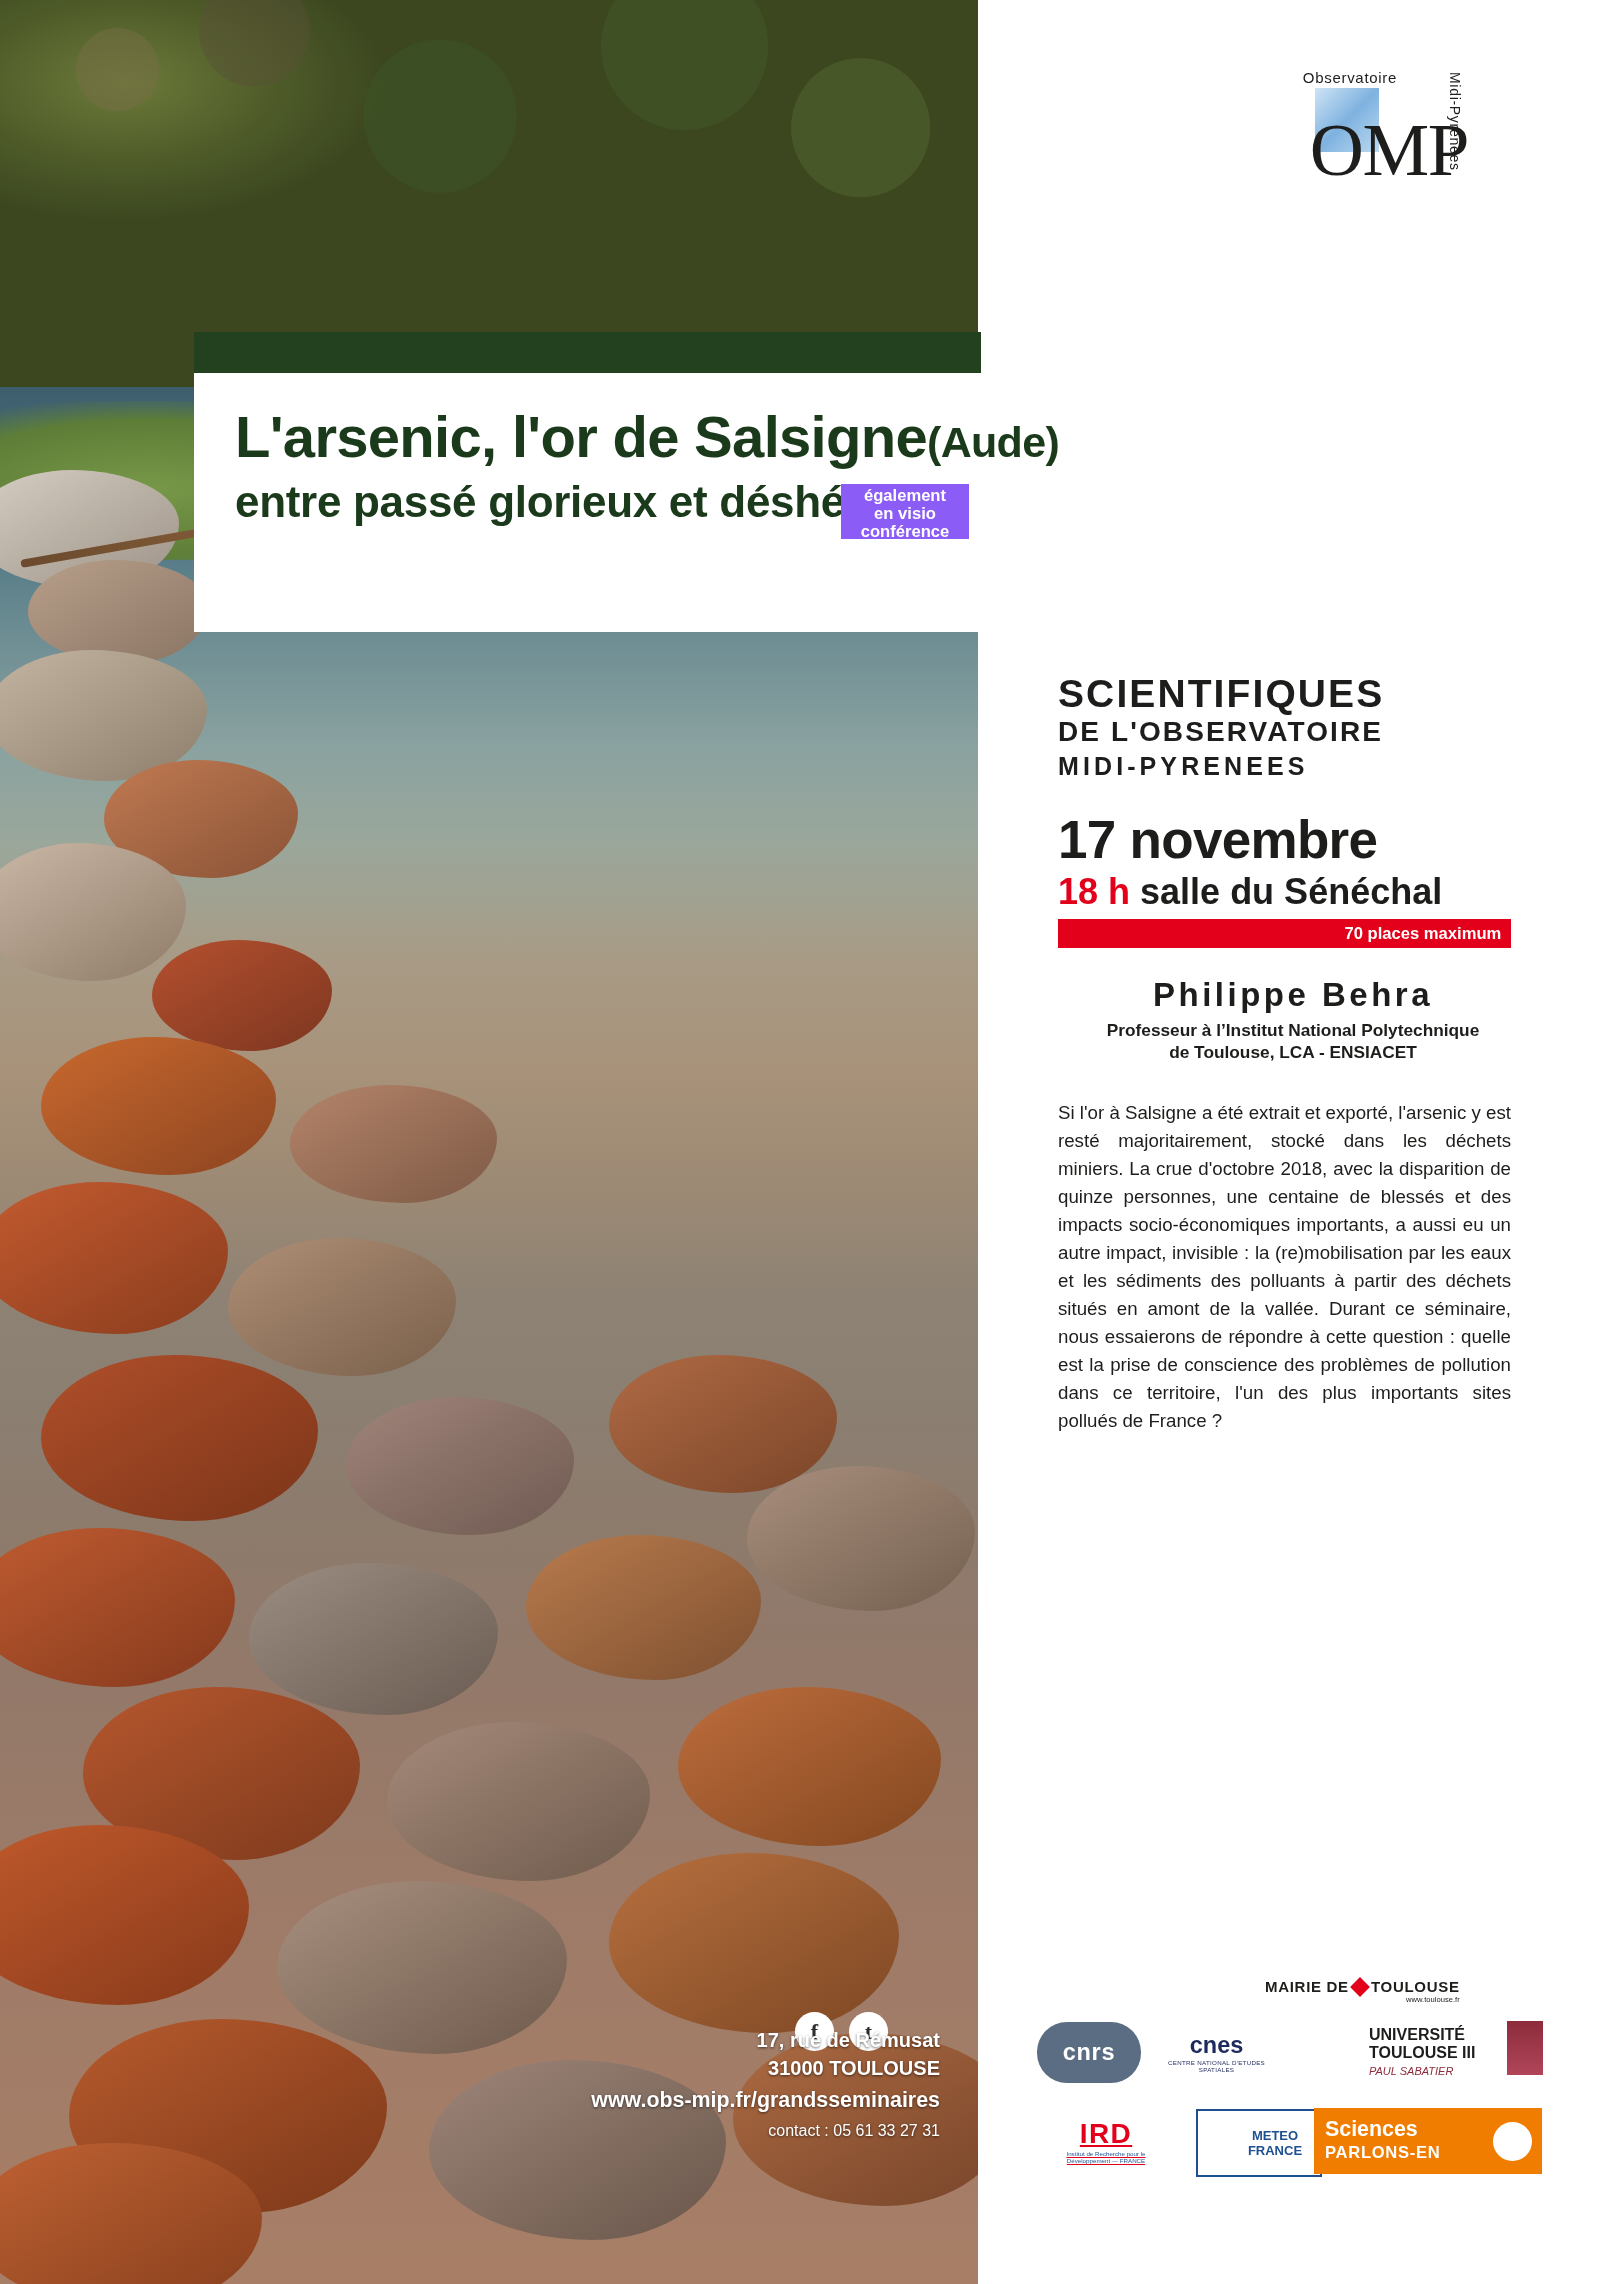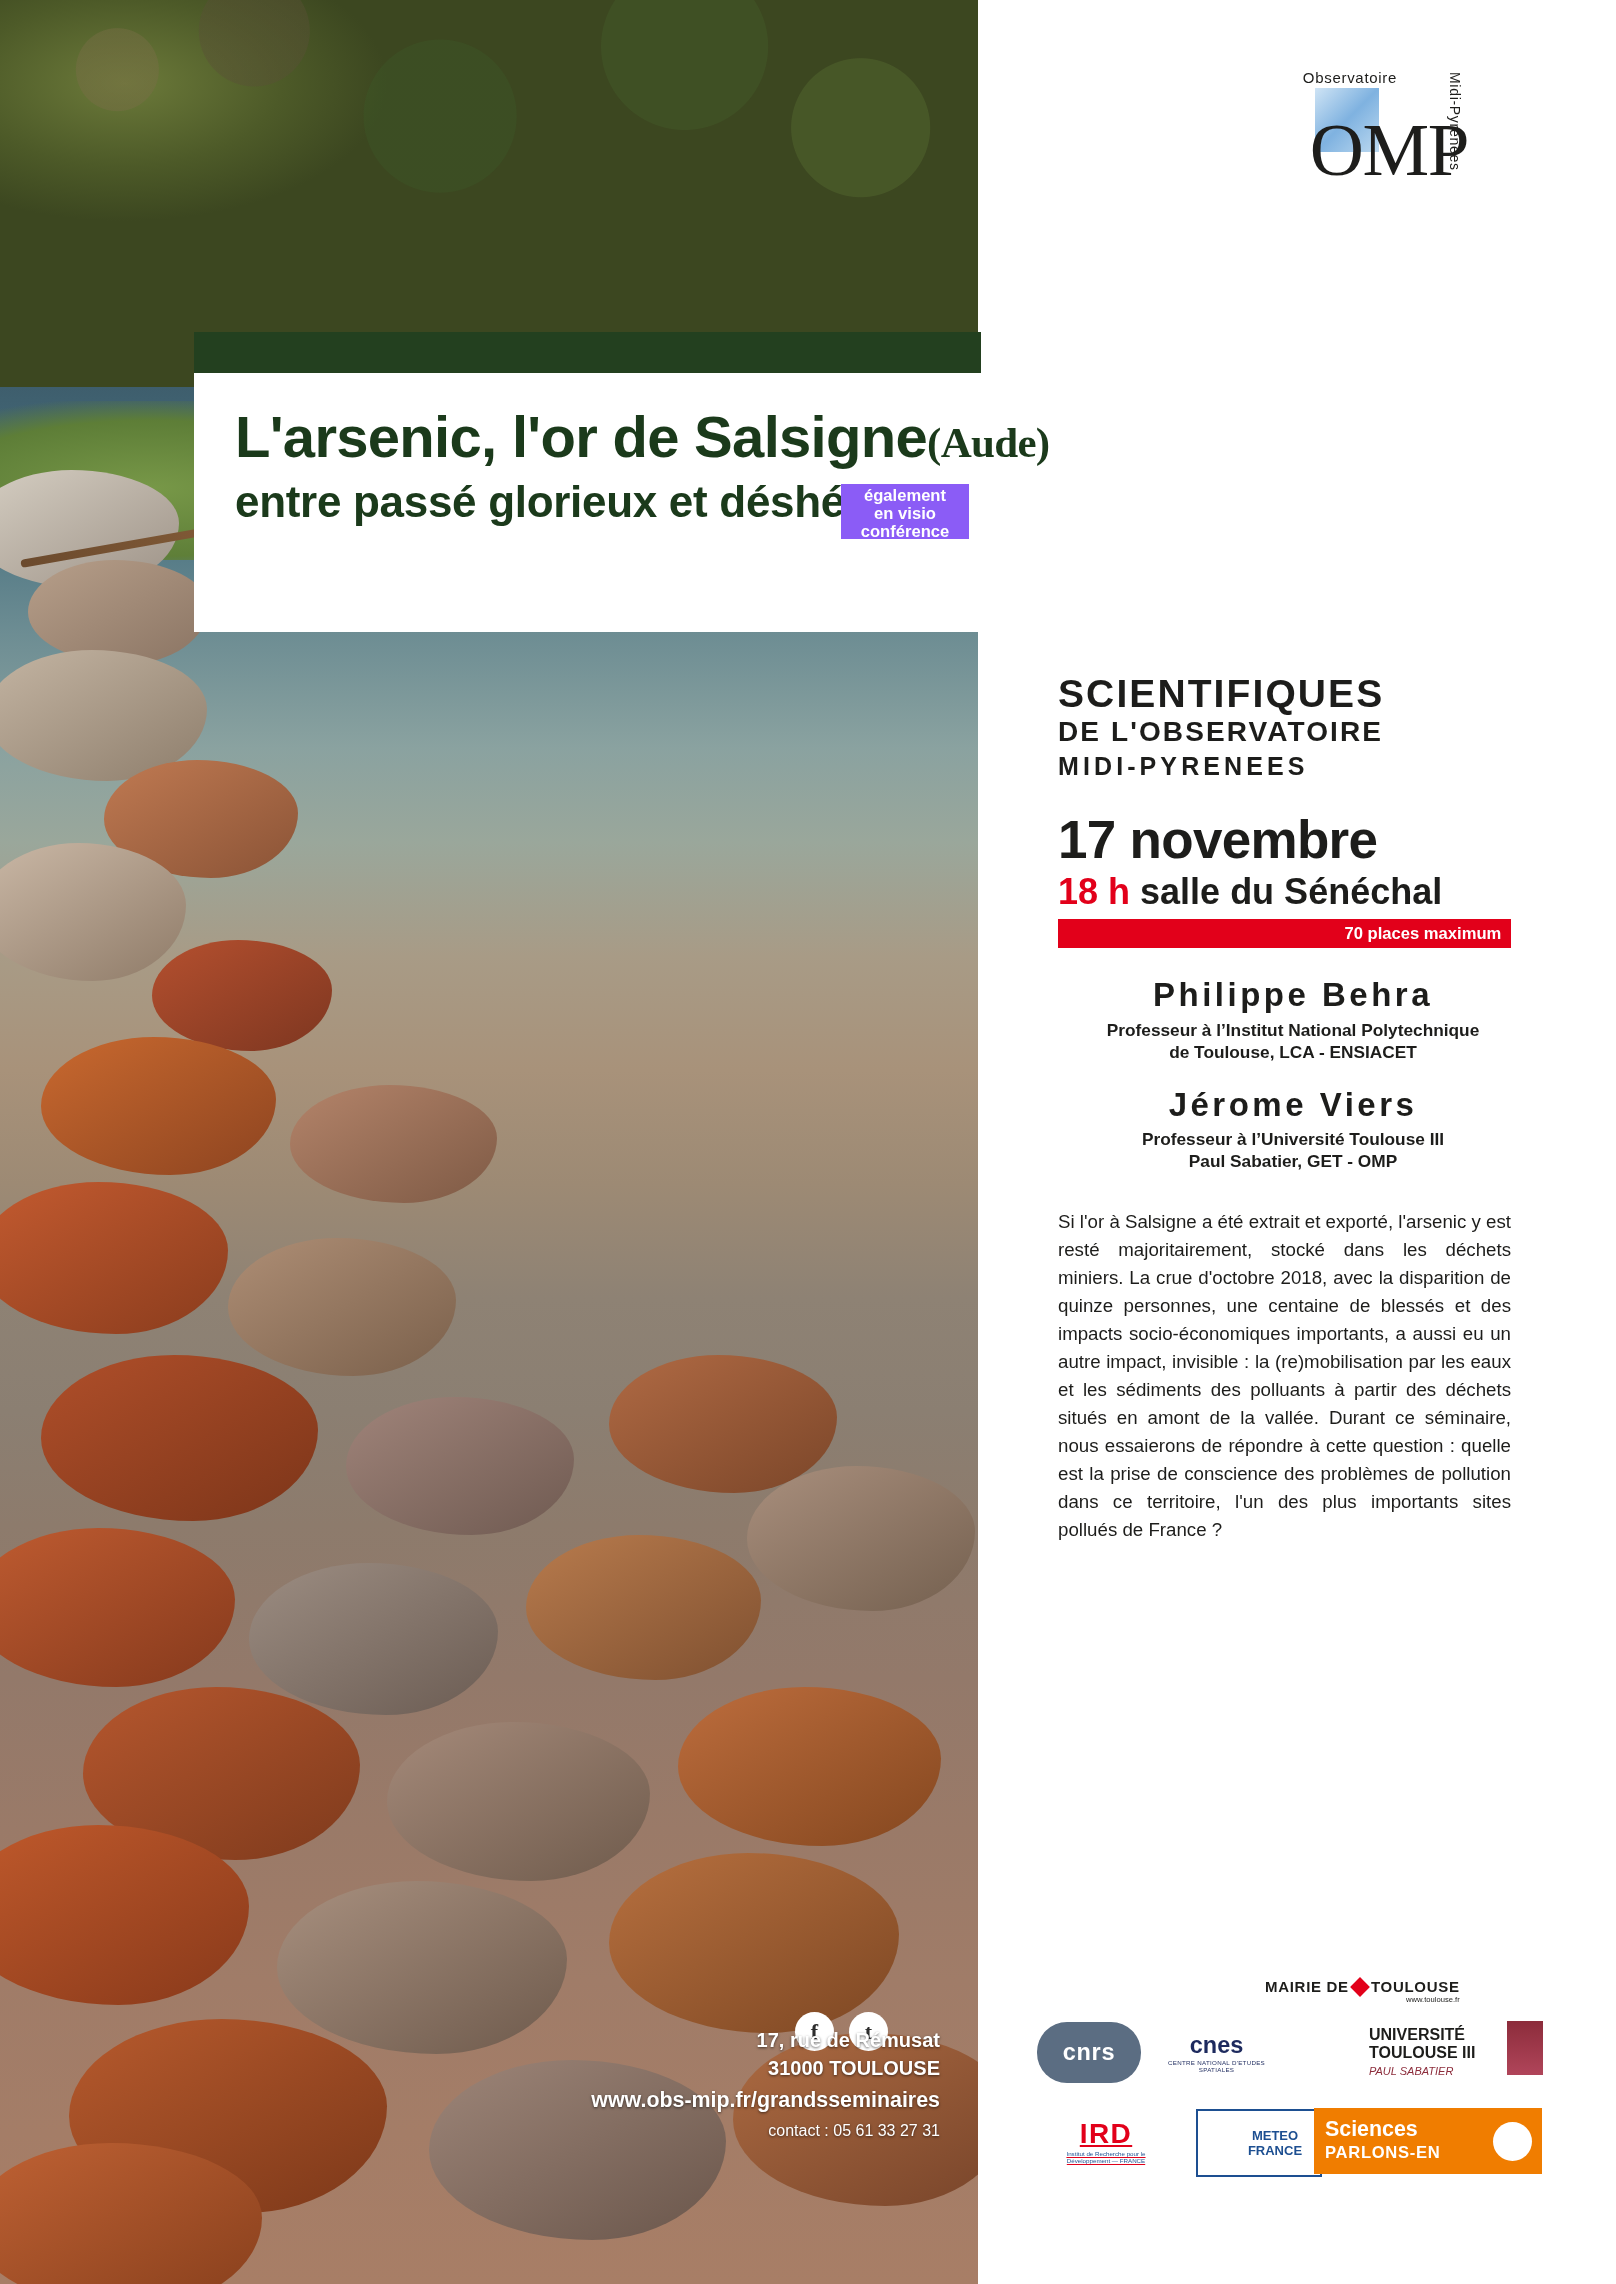--- a/index.html
+++ b/index.html
@@ -66,21 +66,21 @@
   .title-darkbar{
     position:absolute;left:194px;top:332px;width:787px;height:41px;background:#23401f;
   }
   .title-box{
     position:absolute;left:194px;top:373px;width:787px;height:259px;background:#ffffff;
   }
   .title-line1{
     position:absolute;left:41px;top:30px;width:733px;
     font-size:58px;font-weight:700;color:#1b3a1b;letter-spacing:-0.7px;white-space:nowrap;
   }
-  .title-aude{font-size:43px;font-family:Liberation Serif, serif;}
+  .title-aude{font-size:43px;}
   .title-line2{
     position:absolute;left:41px;top:104px;width:567px;
     font-size:44px;font-weight:700;color:#1b3a1b;letter-spacing:-0.3px;white-space:nowrap;
   }
   .visio-badge{
     position:absolute;left:647px;top:111px;width:128px;height:55px;background:#8b5cf6;
     color:#ffffff;text-align:center;font-weight:700;font-size:16.6px;line-height:18px;
     padding-top:2.8px;box-sizing:border-box;
   }
 
@@ -240,27 +240,20 @@
   <div class="places">70 places maximum</div>
 
   <div class="speaker">
     <div class="sp-name">Philippe Behra</div>
     <div class="sp-aff">
       <div>Professeur à l’Institut National Polytechnique</div>
       <div>de Toulouse, LCA - ENSIACET</div>
     </div>
   </div>
 
-  <div class="speaker speaker2">
-    <div class="sp-name">Jérome Viers</div>
-    <div class="sp-aff">
-      <div>Professeur à l’Université Toulouse III</div>
-      <div>Paul Sabatier, GET -  OMP</div>
-    </div>
-  </div>
 
   <div class="abstract">Si l'or à Salsigne a été extrait et exporté, l'arsenic y est resté majoritairement, stocké dans les déchets miniers. La crue d'octobre 2018, avec la disparition de quinze personnes, une centaine de blessés et des impacts socio-économiques importants, a aussi eu un autre impact, invisible : la (re)mobilisation par les eaux et les sédiments des polluants à partir des déchets situés en amont de la vallée. Durant ce séminaire, nous essaierons de répondre à cette question : quelle est la prise de conscience des problèmes de pollution dans ce territoire, l'un des plus importants sites pollués de France ?</div>
 </div>
 
 <div class="social">
   <div class="sbtn">f</div>
   <div class="sbtn">t</div>
 </div>
 <div class="contact">
   <div>17, rue de Rémusat</div>

